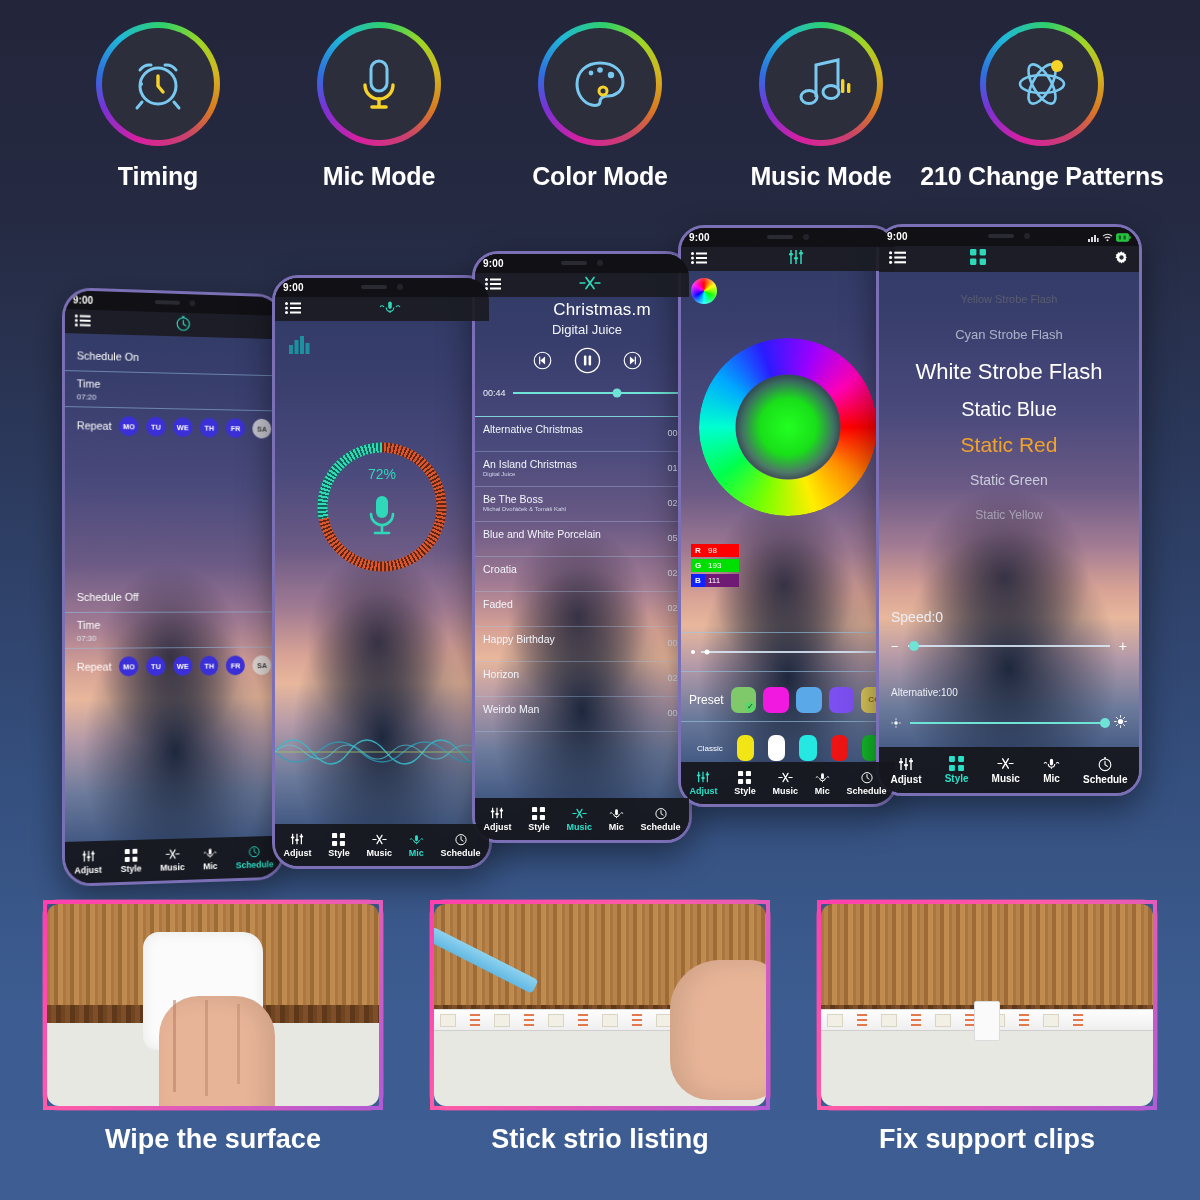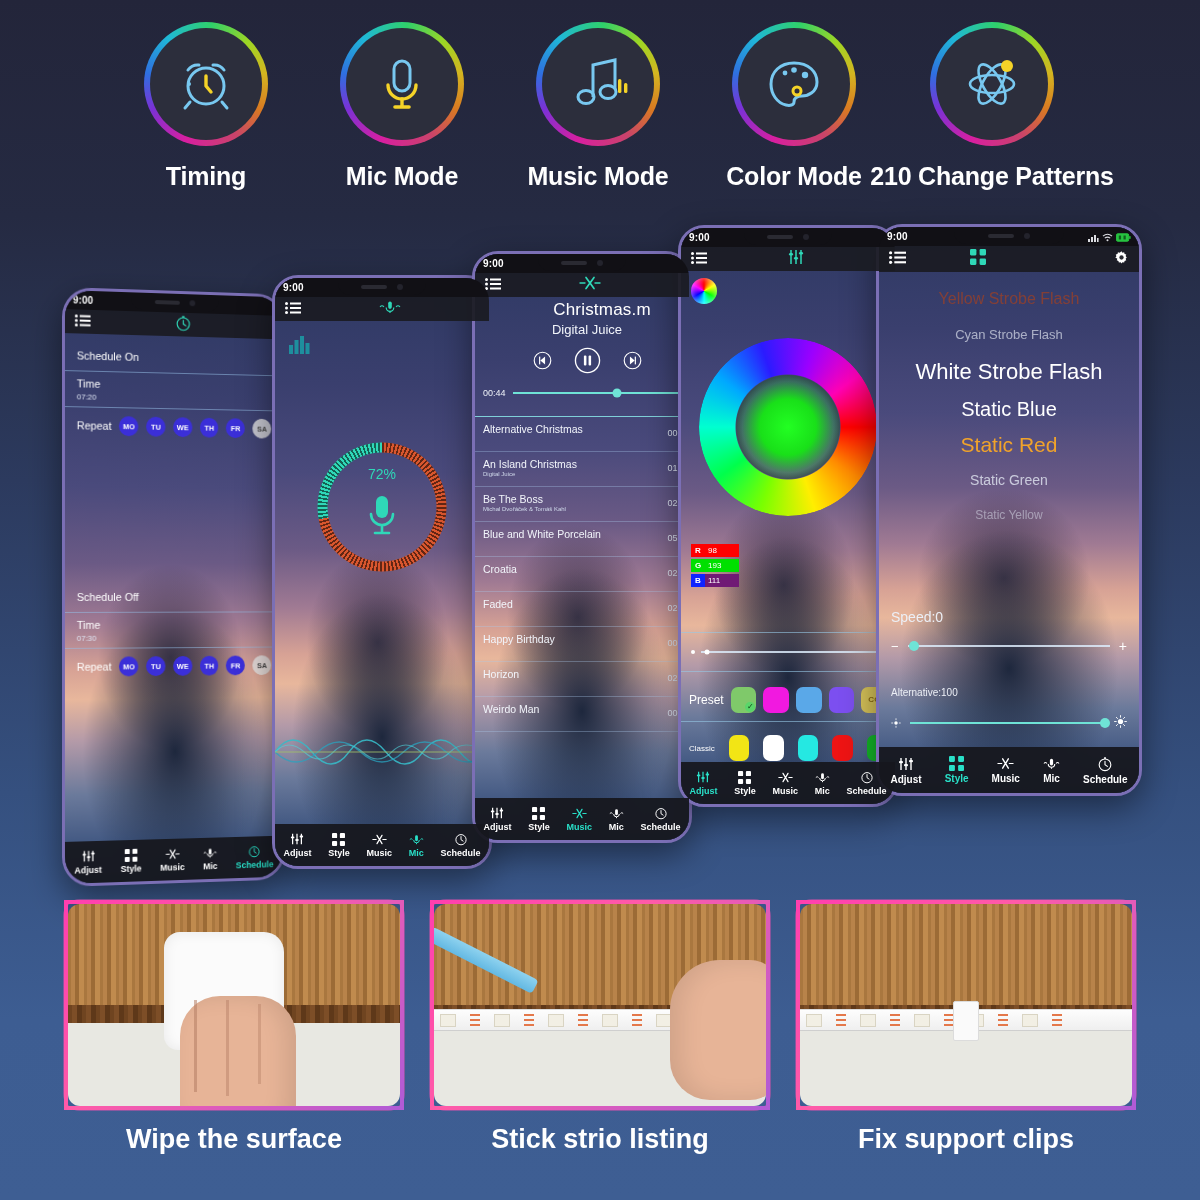--- a/index.html
+++ b/index.html
@@ -7,21 +7,21 @@
   body {
     font-family: "Liberation Sans", sans-serif;
     background: linear-gradient(180deg, #23253a 0%, #252a42 18%, #2c3a5e 40%, #35507f 66%, #3d5d92 85%, #3e5e93 100%);
     color: #fff;
     position: relative;
   }
 
   
   .features {
     position: absolute; top: 22px; left: 0; width: 1200px; height: 195px;
-    display: flex; justify-content: space-between; padding: 0 108px; text-align: right;
+    display: flex; justify-content: space-between; padding: 0 58px; text-align: right;
   }
   .feature { width: 200px; display: flex; flex-direction: column; align-items: center; }
   .feat-ring {
     width: 124px; height: 124px; border-radius: 50%;
     background:
       radial-gradient(circle at 50% 50%, #3b3c49 0 58%, transparent 59%),
       conic-gradient(from 200deg,
         #d81fa0 0deg, #7b31d6 45deg, #2f6fe0 80deg, #1fb8d8 120deg,
         #2fd06a 165deg, #9ed624 205deg, #d4b520 240deg, #d97a22 275deg,
         #c9436a 310deg, #d81fa0 360deg);
@@ -128,21 +128,21 @@
   }
 
   .patt { text-align: center; color: #cfd6e6; }
 
   .slider-track { height: 2px; background: rgba(220,235,250,.85); flex: 1; position: relative; }
   .slider-knob { position: absolute; top: 50%; width: 10px; height: 10px; border-radius: 50%;
                  background: #6fe3d6; transform: translate(-50%,-50%); }
 
   
   .steps { position: absolute; left: 0; bottom: 10px; width: 1200px; height: 290px;
-           display: flex; justify-content: center; gap: 26px; }
+           display: flex; justify-content: center; gap: 47px; }
   .step { width: 340px; }
   .stepimg {
     width: 340px; height: 210px; border-radius: 16px; overflow: hidden; position: relative;
     border: 4px solid;
     border-image: linear-gradient(135deg,#ff3fae 0%,#ff5ba8 40%,#b05bd6 100%) 1;
     box-shadow: 0 0 0 1px rgba(255,80,180,.4);
   }
   .stepcap { text-align: center; font-size: 27px; font-weight: 700; color: #fff; margin-top: 14px; }
   .wood {
     position:absolute; left:0; right:0; top:0; height:50%;
@@ -200,41 +200,41 @@
         <path d="M31 46 L31 53" stroke="#f5d328" stroke-width="3.4" stroke-linecap="round"></path>
         <path d="M24 54 L38 54" stroke="#f5d328" stroke-width="3.6" stroke-linecap="round"></path>
       </svg>
     </div>
     <div class="feat-label">Mic Mode</div>
   </div>
 
   <div class="feature">
     <div class="feat-ring">
       <svg width="62" height="62" viewBox="0 0 62 62">
+        <path d="M31 10 C46 10 54 19 54 29 C54 39 45 43 39 43 C34 43 31 45 31 49 C31 52 27 53 23 52 C14 50 8 41 8 31 C8 19 17 10 31 10 Z" fill="none" stroke="#78c8f0" stroke-width="3"></path>
+        <circle cx="22" cy="20" r="2.4" fill="#78c8f0"></circle>
+        <circle cx="31" cy="17" r="2.8" fill="#78c8f0"></circle>
+        <circle cx="42" cy="22" r="3.2" fill="#78c8f0"></circle>
+        <circle cx="34" cy="38" r="4" fill="none" stroke="#f5d328" stroke-width="3"></circle>
+      </svg>
+    </div>
+    <div class="feat-label">Color Mode</div>
+  </div>
+
+  <div class="feature">
+    <div class="feat-ring">
+      <svg width="62" height="62" viewBox="0 0 62 62">
         <path d="M26 44 L26 12 L48 7 L48 36" fill="none" stroke="#78c8f0" stroke-width="3"></path>
         <ellipse cx="19" cy="44" rx="8" ry="6.5" fill="none" stroke="#78c8f0" stroke-width="3"></ellipse>
         <ellipse cx="41" cy="39" rx="8" ry="6.5" fill="none" stroke="#78c8f0" stroke-width="3"></ellipse>
         <rect x="51" y="26" width="3.4" height="14" rx="1.5" fill="#f5d328"></rect>
         <rect x="57" y="30" width="3.4" height="10" rx="1.5" fill="#f5d328"></rect>
       </svg>
     </div>
     <div class="feat-label">Music Mode</div>
-  </div>
-
-  <div class="feature">
-    <div class="feat-ring">
-      <svg width="62" height="62" viewBox="0 0 62 62">
-        <path d="M31 10 C46 10 54 19 54 29 C54 39 45 43 39 43 C34 43 31 45 31 49 C31 52 27 53 23 52 C14 50 8 41 8 31 C8 19 17 10 31 10 Z" fill="none" stroke="#78c8f0" stroke-width="3"></path>
-        <circle cx="22" cy="20" r="2.4" fill="#78c8f0"></circle>
-        <circle cx="31" cy="17" r="2.8" fill="#78c8f0"></circle>
-        <circle cx="42" cy="22" r="3.2" fill="#78c8f0"></circle>
-        <circle cx="34" cy="38" r="4" fill="none" stroke="#f5d328" stroke-width="3"></circle>
-      </svg>
-    </div>
-    <div class="feat-label">Color Mode</div>
   </div>
 
   <div class="feature">
     <div class="feat-ring">
       <svg width="62" height="62" viewBox="0 0 62 62">
         <ellipse cx="31" cy="31" rx="22" ry="9" fill="none" stroke="#78c8f0" stroke-width="2.6"></ellipse>
         <ellipse cx="31" cy="31" rx="22" ry="9" fill="none" stroke="#78c8f0" stroke-width="2.6" transform="rotate(60 31 31)"></ellipse>
         <ellipse cx="31" cy="31" rx="22" ry="9" fill="none" stroke="#78c8f0" stroke-width="2.6" transform="rotate(120 31 31)"></ellipse>
         <circle cx="46" cy="13" r="6" fill="#f5d328"></circle>
       </svg>
@@ -756,21 +756,21 @@
             <span class="chk">✓</span>
           </span>
         <span class="swatch" style="background:#f119e0"></span>
         <span class="swatch" style="background:#5aa8e8"></span>
         <span class="swatch" style="background:#7c4ff0"></span>
         <span class="swatch" style="background:#d9c55a;display:flex;align-items:center;justify-content:center;font-size:8px;color:#8a6a12;font-weight:700">
           <span>CC</span>
         </span>
       </div>
 
-      <div style="position:absolute;top:498px;left:0;right:0;height:44px;display:flex;align-items:center;gap:14px;padding:0 8px">
+      <div style="position:absolute;top:498px;left:0;right:0;height:44px;display:flex;align-items:center;gap:14px;padding:0 16px">
         <span style="font-size:8px;color:#fff">Classic</span>
         <span class="swatch" style="background:#f2e515"></span>
         <span class="swatch" style="background:#ffffff"></span>
         <span class="swatch" style="background:#25e8e2"></span>
         <span class="swatch" style="background:#ee1414"></span>
         <span class="swatch" style="background:#14b92a"></span>
       </div>
 
       <div class="tabbar" style="height:42px">
         <div class="tabitem active">
@@ -888,21 +888,21 @@
         </span>
         <span style="margin-left:auto">
           <svg width="15" height="15" viewBox="0 0 16 16">
             <path d="M8 1.3l1 1.5 1.8-.4.5 1.8 1.8.6-.7 1.7 1.2 1.4-1.2 1.4.7 1.7-1.8.6-.5 1.8-1.8-.4-1 1.5-1-1.5-1.8.4-.5-1.8-1.8-.6.7-1.7L1.4 8l1.2-1.4-.7-1.7 1.8-.6.5-1.8 1.8.4z" fill="#fff"></path>
             <circle cx="8" cy="8" r="2.3" fill="#2a2b33"></circle>
           </svg>
         </span>
       </div>
 
       <div style="position:absolute;top:54px;left:0;right:0;height:320px">
-        <div class="patt" style="height:36px;line-height:36px;font-size:16px;opacity:.55;color:#c2410c">Yellow Strobe Flash</div>
+        <div class="patt" style="height:36px;line-height:36px;font-size:11px;opacity:.55;color:#737373">Yellow Strobe Flash</div>
         <div class="patt" style="height:36px;line-height:36px;font-size:13px;opacity:.68;color:#dfe4ef">Cyan Strobe Flash</div>
         <div class="patt" style="height:38px;line-height:38px;font-size:22px;color:#ffffff">White Strobe Flash</div>
         <div class="patt" style="height:36px;line-height:36px;font-size:20px;color:#ffffff">Static Blue</div>
         <div class="patt" style="height:36px;line-height:36px;font-size:21px;color:#f1a32a">Static Red</div>
         <div class="patt" style="height:35px;line-height:35px;font-size:14px;opacity:.8;color:#e2e7f2">Static Green</div>
         <div class="patt" style="height:34px;line-height:34px;font-size:12px;opacity:.5;color:#dde2ee">Static Yellow</div>
       </div>
 
       <div style="position:absolute;top:382px;left:0;right:0;padding:0 12px">
         <div style="font-size:14px;color:#eceff6">Speed:0</div>

